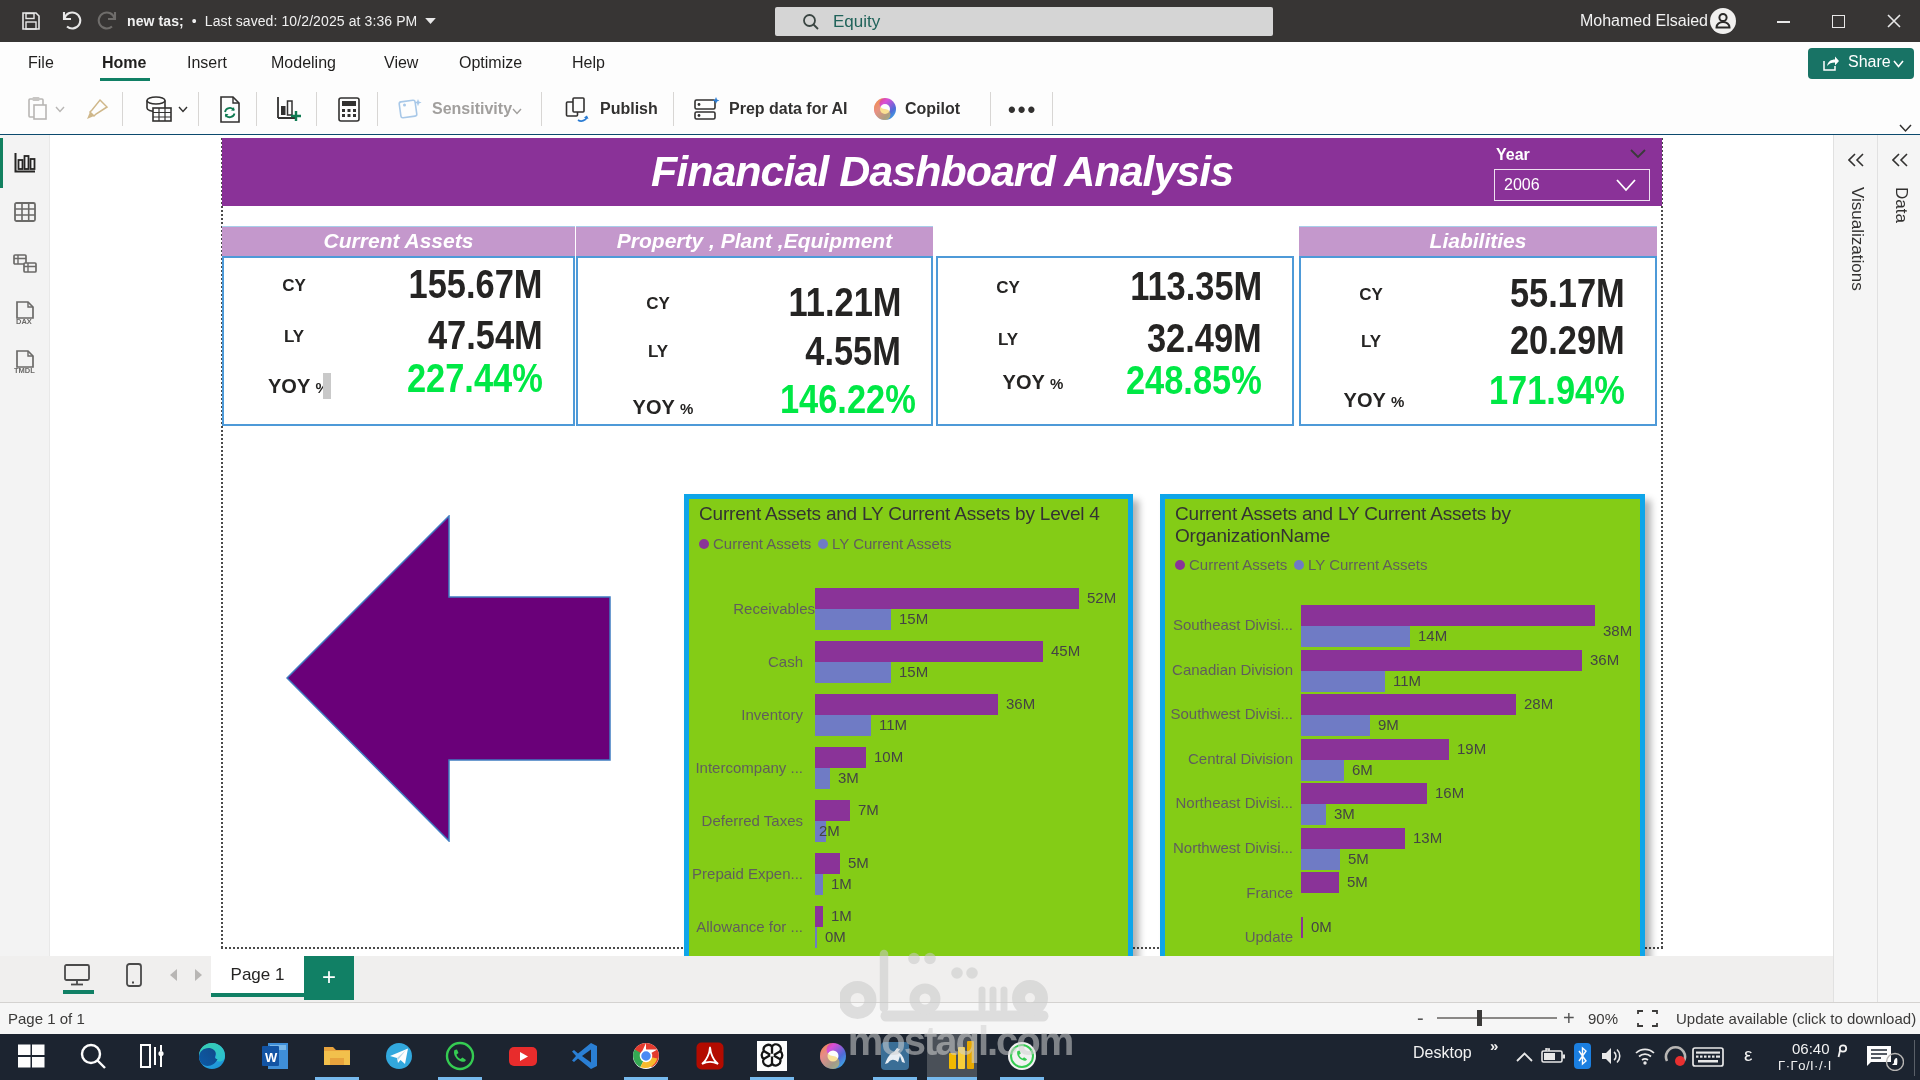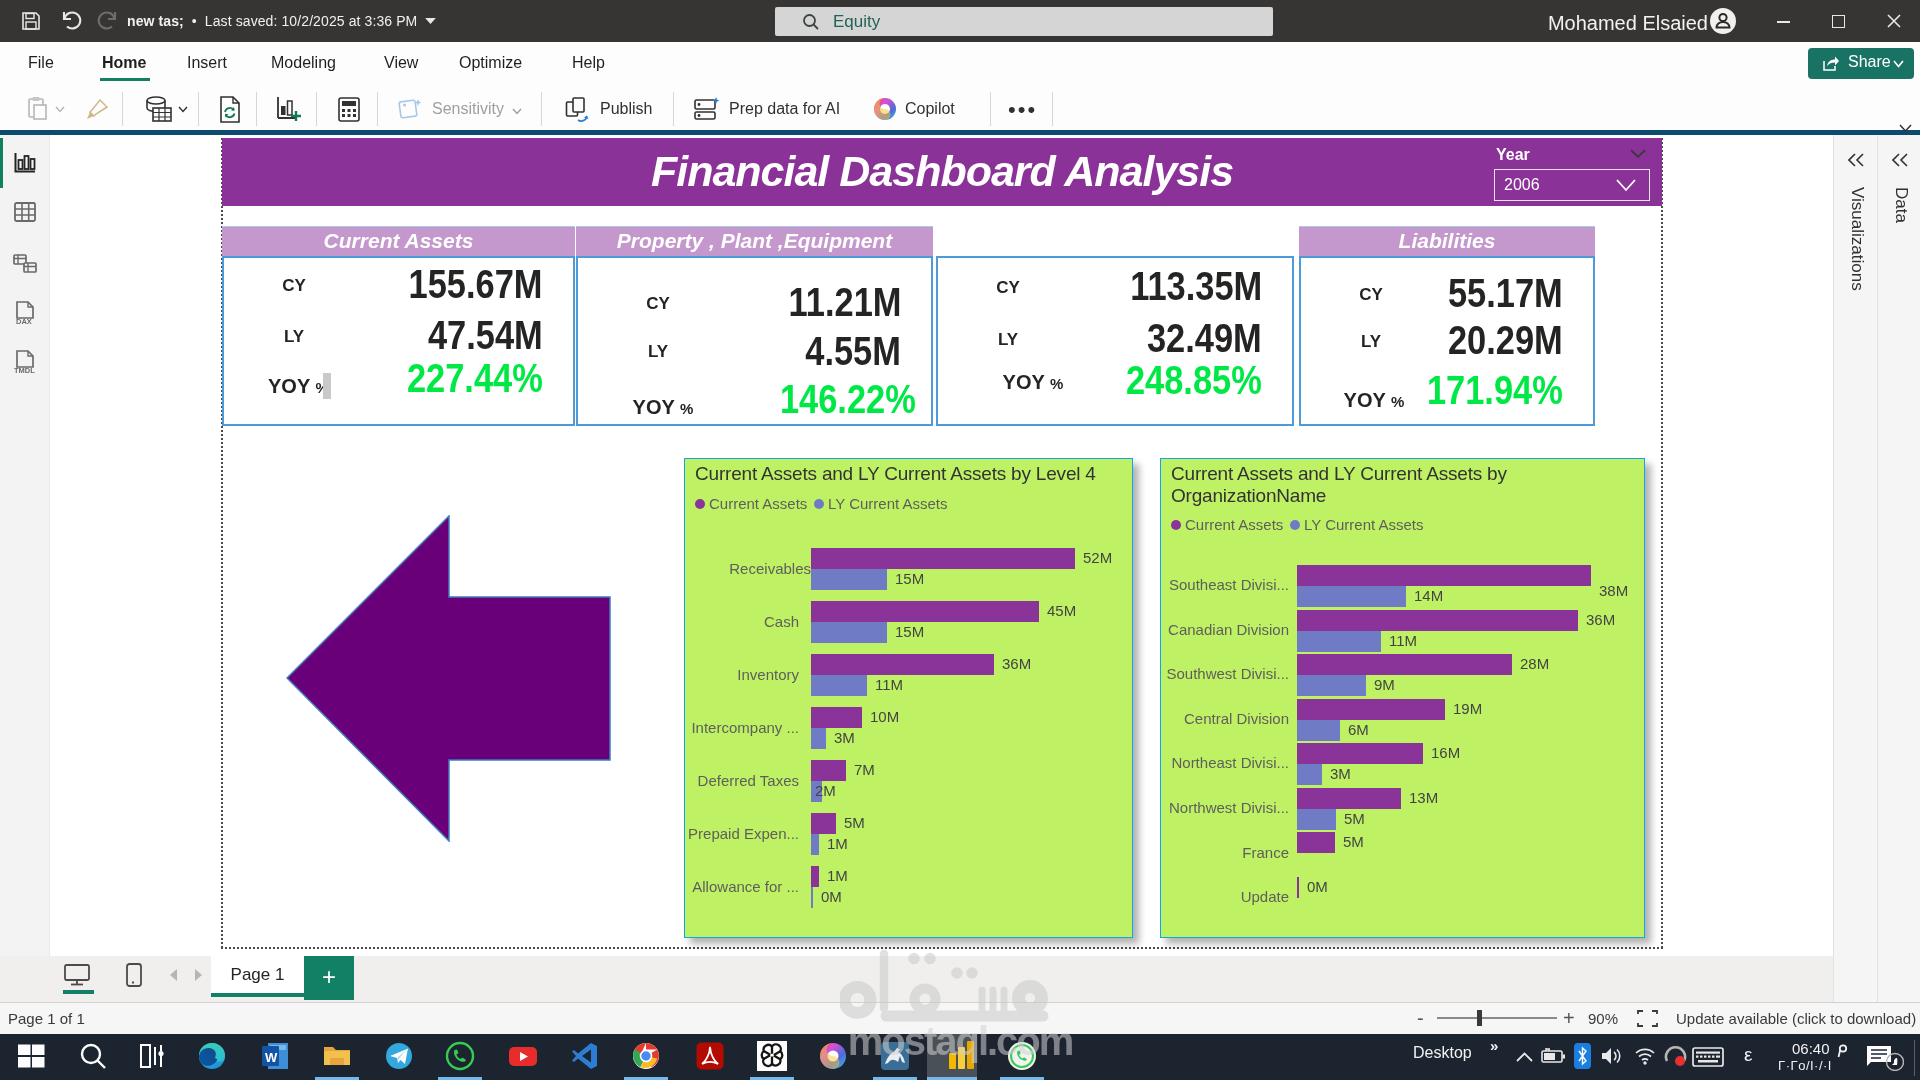--- a/index.html
+++ b/index.html
@@ -4,27 +4,27 @@
 <style>
 * { margin:0; padding:0; box-sizing:border-box; }
 html,body { width:1920px; height:1080px; overflow:hidden; font-family:"Liberation Sans", sans-serif; }
 #root { position:relative; width:1920px; height:1080px; background:#fff; }
 .abs { position:absolute; }
 
 #titlebar { position:absolute; left:0; top:0; width:1920px; height:42px; background:#373534; }
 #titlebar .ttext { position:absolute; left:127px; top:13px; color:#f0f0f0; font-size:14px; letter-spacing:0.1px; }
 #searchbox { position:absolute; left:775px; top:7px; width:498px; height:29px; background:#d5d5d5; border-radius:2px; }
 #searchbox .stext { position:absolute; left:58px; top:5px; font-size:17px; color:#20635a; }
-#accname { position:absolute; right:212px; top:12px; color:#f2f2f2; font-size:20px; }
+#accname { position:absolute; right:212px; top:12px; color:#f2f2f2; font-size:16px; }
 
 #menubar { position:absolute; left:0; top:42px; width:1920px; height:42px; background:#fdfdfd; }
 .mitem { position:absolute; top:12px; font-size:16px; color:#201f1e; }
 #sharebtn { position:absolute; left:1808px; top:6px; width:106px; height:31px; background:#187365; border-radius:4px; color:#fff; font-size:16px; }
 
-#ribbon { position:absolute; left:0; top:84px; width:1920px; height:51px; background:#fdfdfd; border-bottom:5px solid #0c4a6e; }
+#ribbon { position:absolute; left:0; top:84px; width:1920px; height:51px; background:#fdfdfd; border-bottom:1px solid #0c4a6e;font-weight:bold; }
 .rsep { position:absolute; top:8px; width:1px; height:34px; background:#d8d6d4; }
 .rtext { position:absolute; top:16px; font-size:16px; color:#323130; }
 .rgray { color:#a19f9d; }
 
 #sidebar { position:absolute; left:0; top:135px; width:50px; height:821px; background:#f3f3f3; border-right:1px solid #e8e8e8; }
 #sidebar .active-ind { position:absolute; left:0; top:3px; width:3px; height:50px; background:#11805f; }
 
 #workspace { position:absolute; left:50px; top:135px; width:1783px; height:821px; background:#ffffff; }
 #canvas { position:absolute; left:172px; top:3px; width:1440px; height:810px; background:#fff; }
 #canvas .dots-l { position:absolute; left:-1px; top:0; width:0; height:810px; border-left:2px dotted #4a4a4a; }
@@ -33,21 +33,21 @@
 #pageheader { position:absolute; left:0; top:0; width:1440px; height:68px; background:#8a3298; }
 #pagetitle { position:absolute; left:0; top:9px; width:1440px; text-align:center; color:#fff; font-size:43px; font-weight:bold; font-style:italic; letter-spacing:-1px; }
 
 .card { position:absolute; top:88px; }
 .cardhead { position:absolute; left:0; top:0; height:30px; width:100%; background:#c498cc; border-top:1.5px solid #a8cdea; color:#fff; font-weight:bold; font-style:italic; font-size:21px; text-align:center; line-height:27px; }
 .cardbody { position:absolute; left:0; top:30px; width:100%; background:#fff; border:2px solid #4e9ad8; }
 .klabel { position:absolute; width:130px; text-align:center; font-weight:bold; color:#252423; font-size:17px; }
 .kval { position:absolute; right:30px; color:#252423; font-size:41px; font-weight:bold; transform:scaleX(0.84); transform-origin:100% 50%; white-space:nowrap; letter-spacing:0px; }
 .kgreen { color:#00e845; }
 
-.chartbox { position:absolute; background:#bef264; border:1px solid #0ea5e9; box-shadow:6px 6px 7px rgba(0,0,0,0.30); }
+.chartbox { position:absolute; background:#84cc16; border:5px solid #0ea5e9; box-shadow:6px 6px 7px rgba(0,0,0,0.30);margin-top:36px; }
 .ctitle { position:absolute; left:10px; top:4px; font-size:19px; color:#333; letter-spacing:-0.2px; }
 .legend { position:absolute; font-size:15px; color:#605e5c; }
 .ldot { display:inline-block; width:10px; height:10px; border-radius:50%; margin-right:4px; }
 .bar-p { position:absolute; background:#8a3398; }
 .bar-b { position:absolute; background:#6f7bc5; }
 .blab { position:absolute; font-size:15px; color:#444; line-height:20px; }
 .cat { position:absolute; font-size:15px; color:#605e5c; text-align:right; line-height:20px; }
 
 .rpanel { position:absolute; top:135px; height:867px; background:#f5f5f5; border-left:1px solid #e1e1e1; }
 .vtext { position:absolute; writing-mode:vertical-rl; font-size:17px; color:#323130; }
@@ -302,21 +302,21 @@
   <div class="card" style="left:714px;width:358px;height:170px">
     <div class="cardbody" style="height:170px">
       <div class="klabel" style="left:5px;top:20px">CY</div>
             <div class="kval" style="top:5px">113.35M</div>
       <div class="klabel" style="left:5px;top:72px">LY</div>
             <div class="kval" style="top:57px">32.49M</div>
       <div class="klabel" style="left:30px;top:113px;font-size:20px">YOY <span style="font-size:15px">%</span></div>
       <div class="kval kgreen" style="top:99px">248.85%</div>
     </div>
   </div>
-  <div class="card" style="left:1077px;width:296px;height:170px">
+  <div class="card" style="left:1077px;width:358px;height:170px">
     <div class="cardhead">Liabilities</div>
     <div class="cardbody" style="height:170px">
       <div class="klabel" style="left:5px;top:27px">CY</div>
             <div class="kval" style="top:12px">55.17M</div>
       <div class="klabel" style="left:5px;top:74px">LY</div>
             <div class="kval" style="top:59px">20.29M</div>
       <div class="klabel" style="left:8px;top:131px;font-size:20px">YOY <span style="font-size:15px">%</span></div>
       <div class="kval kgreen" style="top:109px">171.94%</div>
     </div>
   </div>

